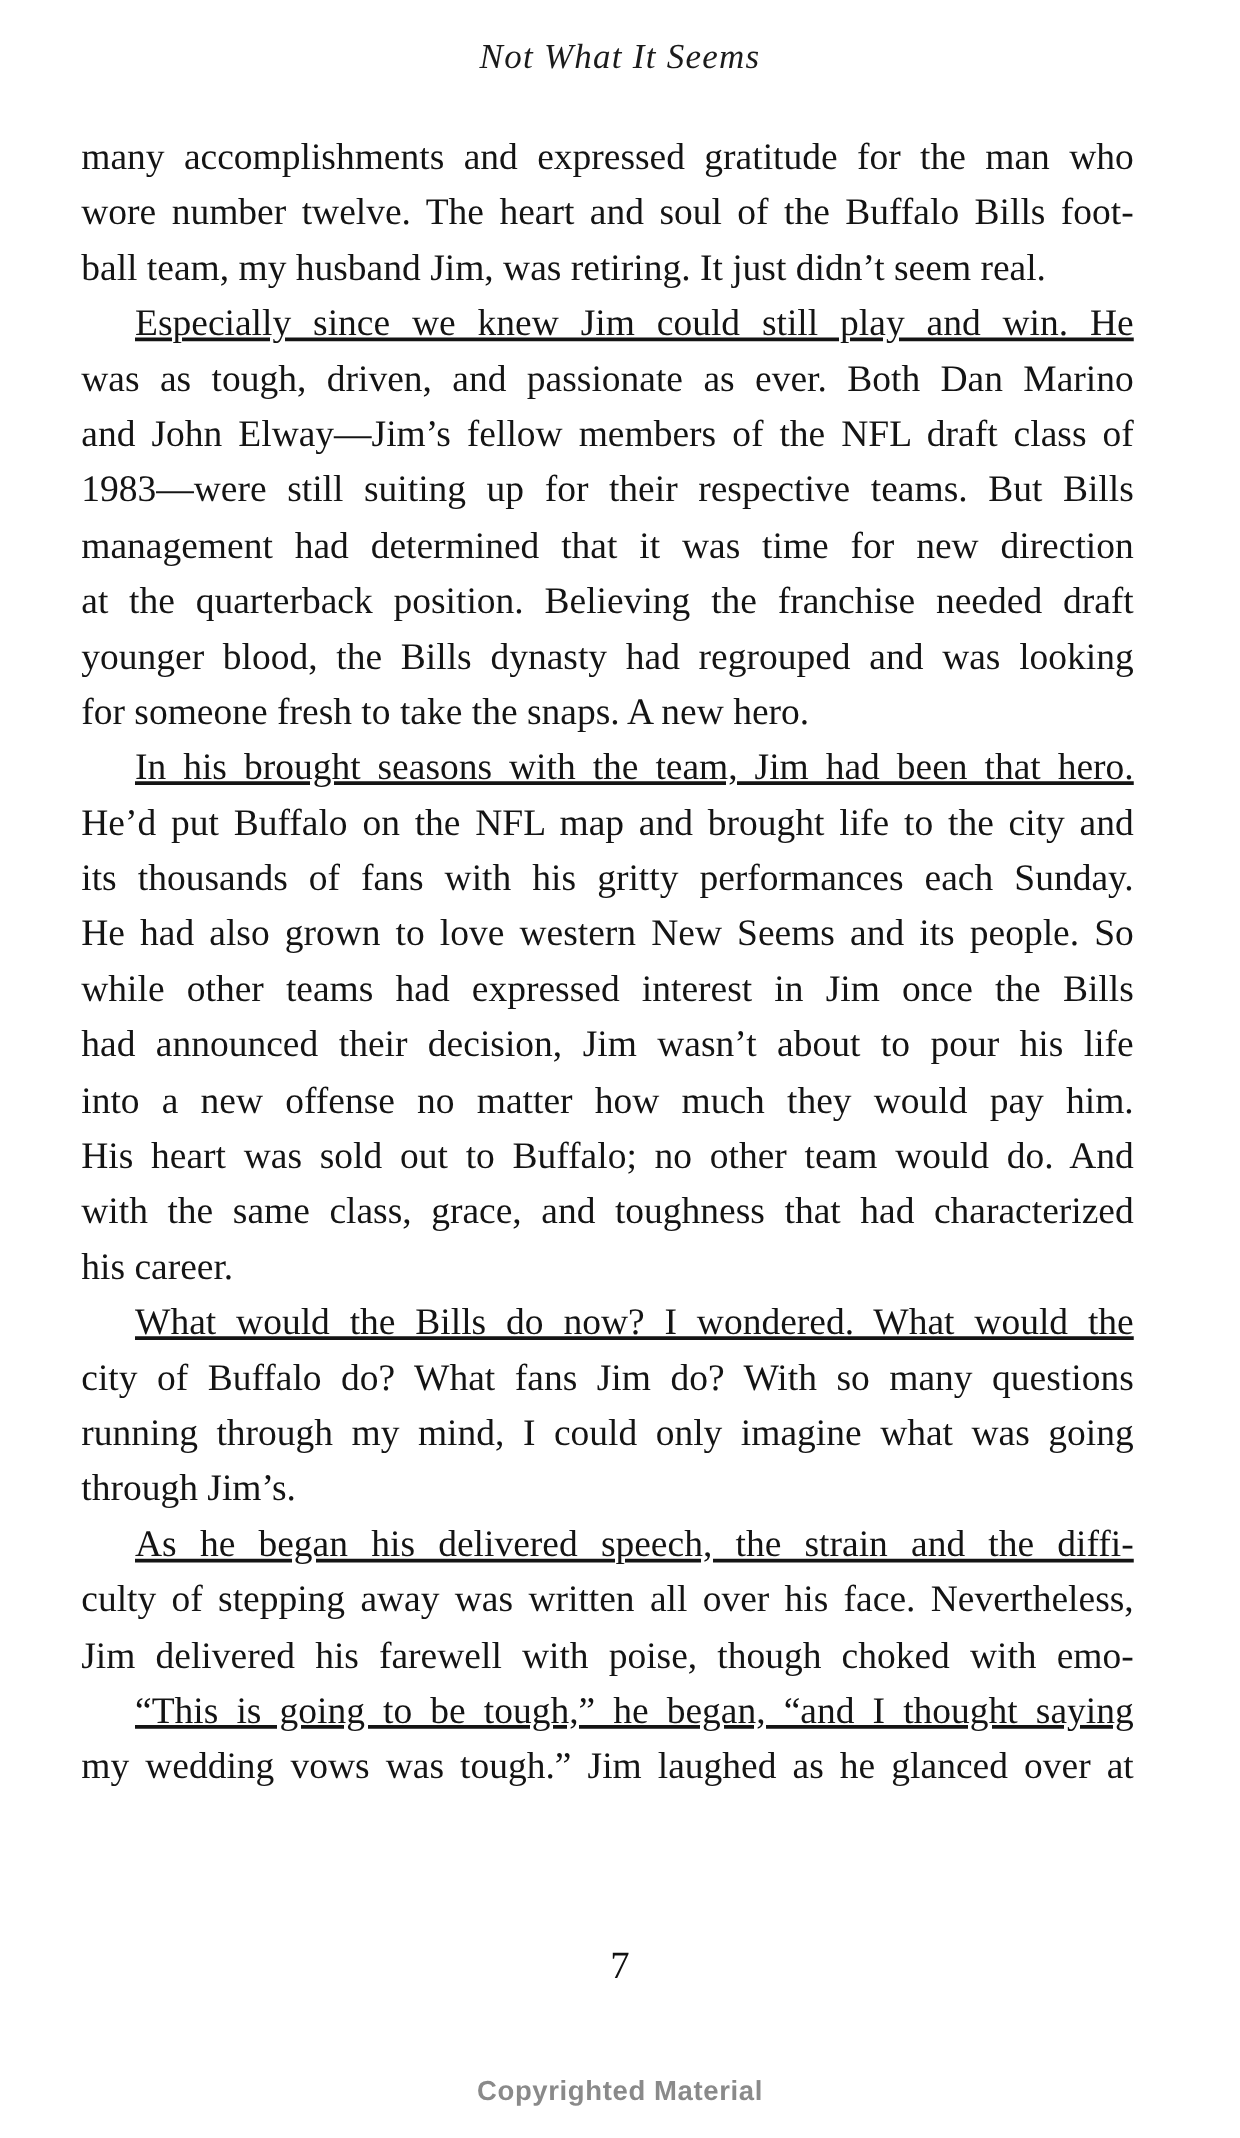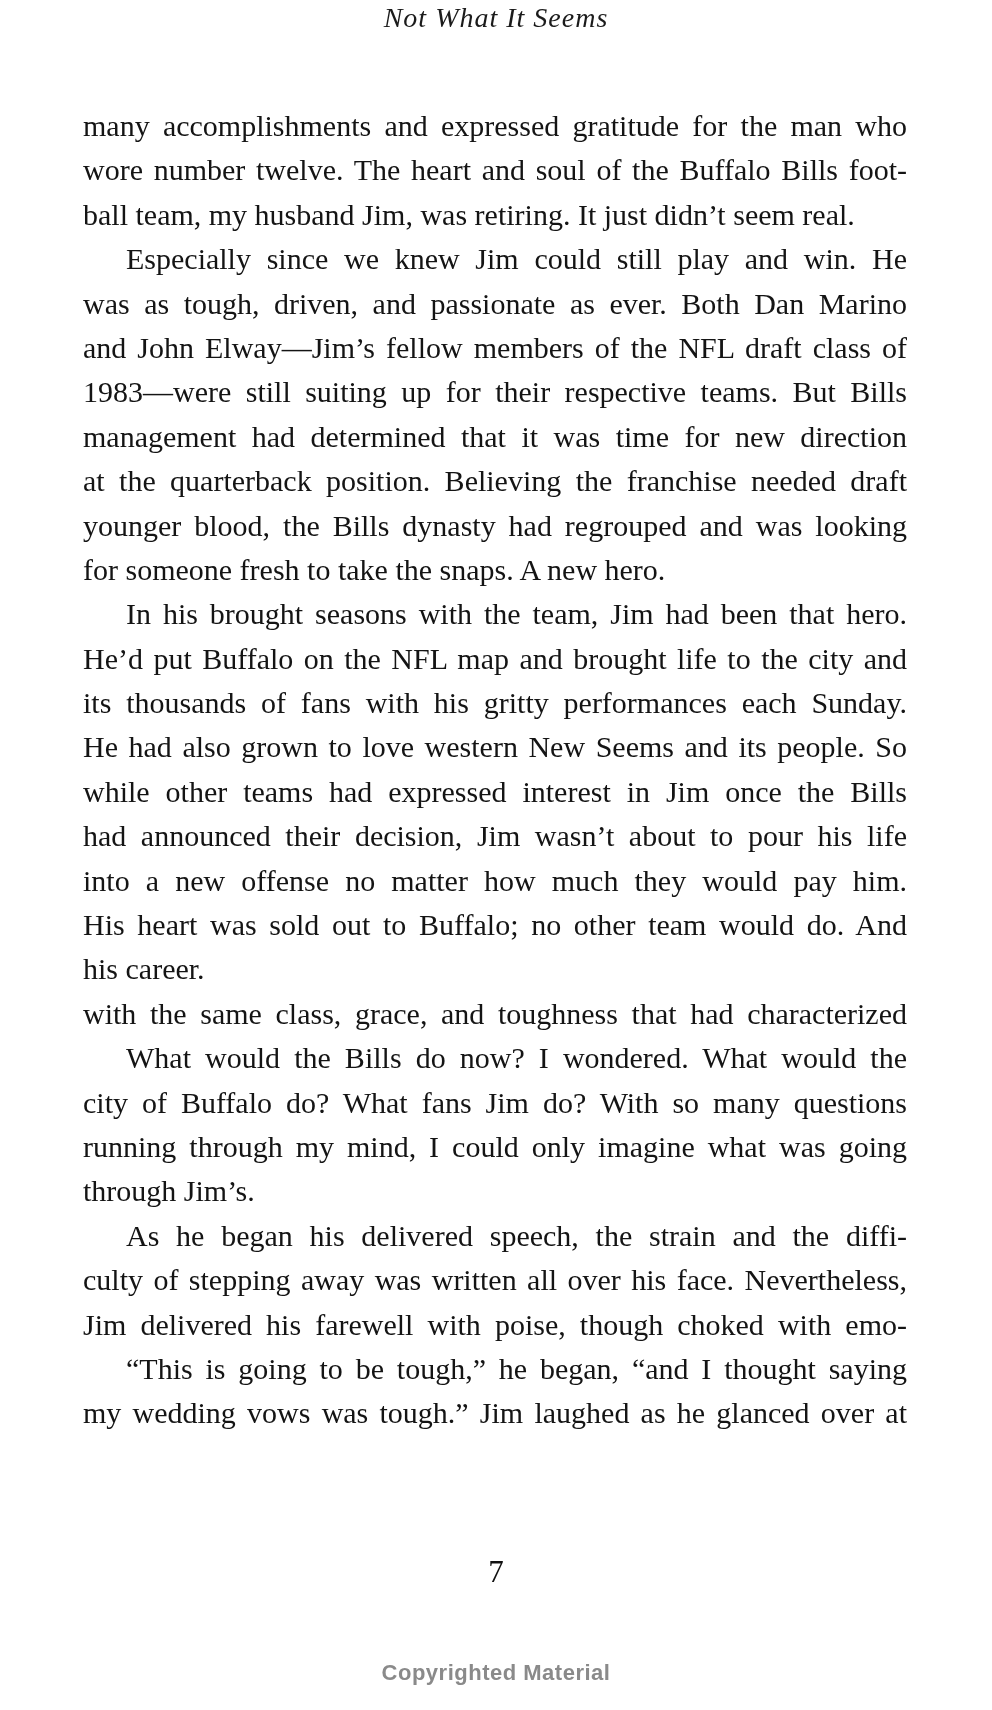--- a/index.html
+++ b/index.html
@@ -11,21 +11,21 @@
     position: relative;
     width: 992px;
     height: 1710px;
     background: #ffffff;
     font-family: "Liberation Serif", serif;
     color: #121212;
     overflow: hidden;
   }
   .running-head {
     position: absolute;
-    top: 2px;
+    top: 30px;
     left: 0;
     width: 100%;
     text-align: center;
     font-style: italic;
     font-size: 28px;
     letter-spacing: 1px;
     color: #1b1b1b;
   }
   .body-text {
     position: absolute;
@@ -39,24 +39,24 @@
   .paragraph {
     margin: 0;
     padding: 0;
   }
   .line {
     text-align: justify;
     text-align-last: justify;
     height: 44.4px;
     overflow: visible;
     white-space: normal;
-    margin-left: 18px;
   }
   .line.indent {
     text-indent: 43px;
+    text-decoration: underline;
   }
   .line.last {
     text-align-last: left;
   }
   .page-number {
     position: absolute;
     top: 1554px;
     left: 0;
     width: 100%;
     text-align: center;
@@ -100,22 +100,22 @@
       </div>
       <div class="paragraph">
         <div class="line indent">In his brought seasons with the team, Jim had been that hero.</div>
         <div class="line">He’d put Buffalo on the NFL map and brought life to the city and</div>
         <div class="line">its thousands of fans with his gritty performances each Sunday.</div>
         <div class="line">He had also grown to love western New Seems and its people. So</div>
         <div class="line">while other teams had expressed interest in Jim once the Bills</div>
         <div class="line">had announced their decision, Jim wasn’t about to pour his life</div>
         <div class="line">into a new offense no matter how much they would pay him.</div>
         <div class="line">His heart was sold out to Buffalo; no other team would do. And</div>
+        <div class="line">with the same class, grace, and toughness that had characterized</div>
         <div class="line last">his career.</div>
-        <div class="line">with the same class, grace, and toughness that had characterized</div>
       </div>
       <div class="paragraph">
         <div class="line indent">What would the Bills do now? I wondered. What would the</div>
         <div class="line">city of Buffalo do? What fans Jim do? With so many questions</div>
         <div class="line">running through my mind, I could only imagine what was going</div>
         <div class="line last">through Jim’s.</div>
       </div>
       <div class="paragraph">
         <div class="line indent">As he began his delivered speech, the strain and the diffi-</div>
         <div class="line">culty of stepping away was written all over his face. Nevertheless,</div>

